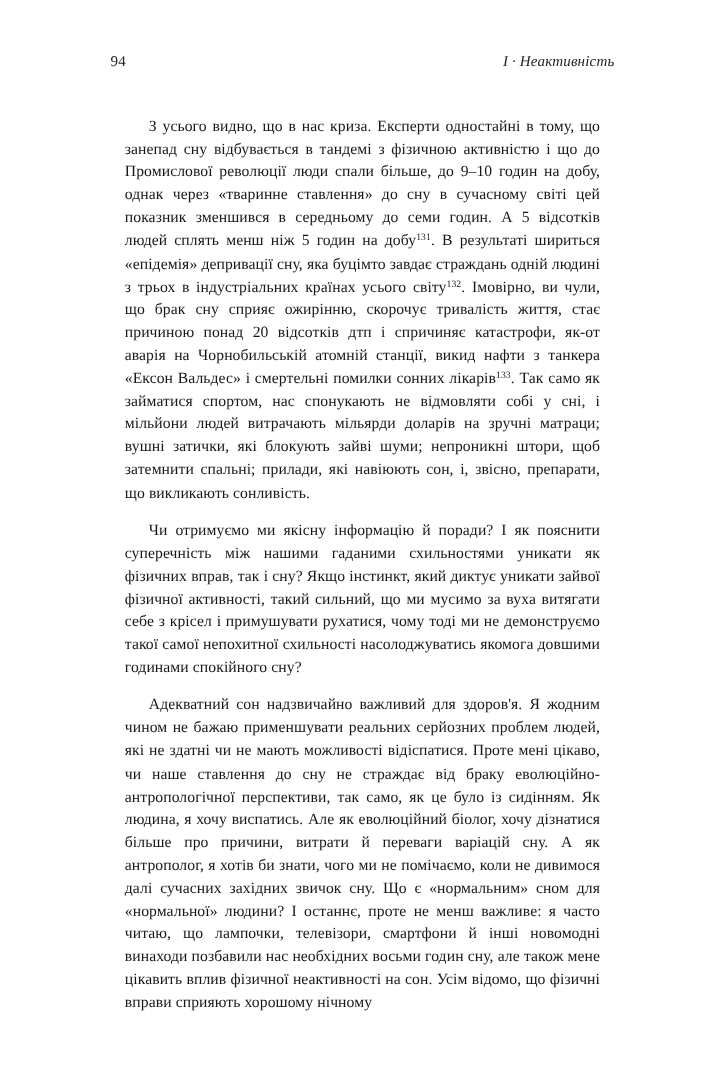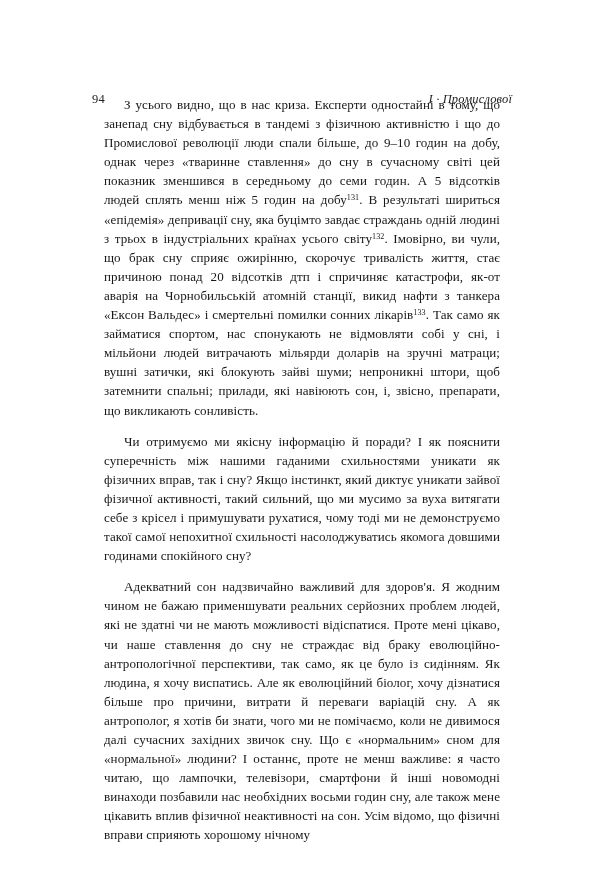--- a/index.html
+++ b/index.html
@@ -29,21 +29,20 @@
     width: 420px;
     height: 18px;
     display: flex;
     align-items: baseline;
     justify-content: space-between;
   }
   .folio {
     font-size: 12.5px;
     letter-spacing: 0.2px;
     color: #232323;
-    margin-top: 48px;
   }
   .head-title {
     font-style: italic;
     font-size: 12.5px;
     letter-spacing: 0.15px;
     color: #232323;
     white-space: nowrap;
   }
   
   .textblock {
@@ -70,21 +69,21 @@
     letter-spacing: 0.01em;
   }
 </style>
 </head>
 <body>
 
 <div class="page">
 
   <div class="running-head">
     <span class="folio">94</span>
-    <span class="head-title">I · Промислової</span>
+    <span class="head-title">I · Неактивність</span>
   </div>
 
   <div class="textblock">
 
     <p class="para"><span>З усього видно, що в нас криза. Експерти одностайні в тому, що занепад сну відбувається в тандемі з фізичною активністю і що до Промислової революції люди спали більше, до 9–10 годин на добу, однак через «тваринне ставлення» до сну в сучасному світі цей показник зменшився в середньому до семи годин. А 5 відсотків людей сплять менш ніж 5 годин на добу</span><sup class="fn">131</sup><span>. В результаті шириться «епідемія» депривації сну, яка буцімто завдає страждань одній людині з трьох в індустріальних країнах усього світу</span><sup class="fn">132</sup><span>. Імовірно, ви чули, що брак сну сприяє ожирінню, скорочує тривалість життя, стає причиною понад 20 відсотків дтп і спричиняє катастрофи, як-от аварія на Чорнобильській атомній станції, викид нафти з танкера «Ексон Вальдес» і смертельні помилки сонних лікарів</span><sup class="fn">133</sup><span>. Так само як займатися спортом, нас спонукають не відмовляти собі у сні, і мільйони людей витрачають мільярди доларів на зручні матраци; вушні затички, які блокують зайві шуми; непроникні штори, щоб затемнити спальні; прилади, які навіюють сон, і, звісно, препарати, що викликають сонливість.</span></p>
 
     <p class="para">Чи отримуємо ми якісну інформацію й поради? І як пояснити суперечність між нашими гаданими схильностями уникати як фізичних вправ, так і сну? Якщо інстинкт, який диктує уникати зайвої фізичної активності, такий сильний, що ми мусимо за вуха витягати себе з крісел і примушувати рухатися, чому тоді ми не демонструємо такої самої непохитної схильності насолоджуватись якомога довшими годинами спокійного сну?</p>
 
     <p class="para">Адекватний сон надзвичайно важливий для здоров'я. Я жодним чином не бажаю применшувати реальних серйозних проблем людей, які не здатні чи не мають можливості відіспатися. Проте мені цікаво, чи наше ставлення до сну не страждає від браку еволюційно-антропологічної перспективи, так само, як це було із сидінням. Як людина, я хочу виспатись. Але як еволюційний біолог, хочу дізнатися більше про причини, витрати й переваги варіацій сну. А як антрополог, я хотів би знати, чого ми не помічаємо, коли не дивимося далі сучасних західних звичок сну. Що є «нормальним» сном для «нормальної» людини? І останнє, проте не менш важливе: я часто читаю, що лампочки, телевізори, смартфони й інші новомодні винаходи позбавили нас необхідних восьми годин сну, але також мене цікавить вплив фізичної неактивності на сон. Усім відомо, що фізичні вправи сприяють хорошому нічному</p>
 

